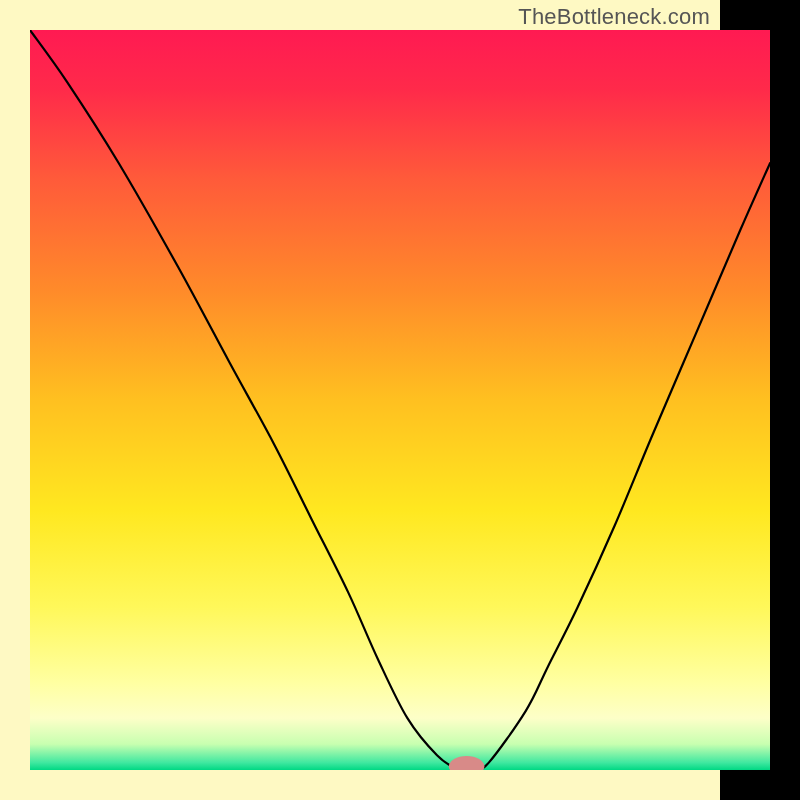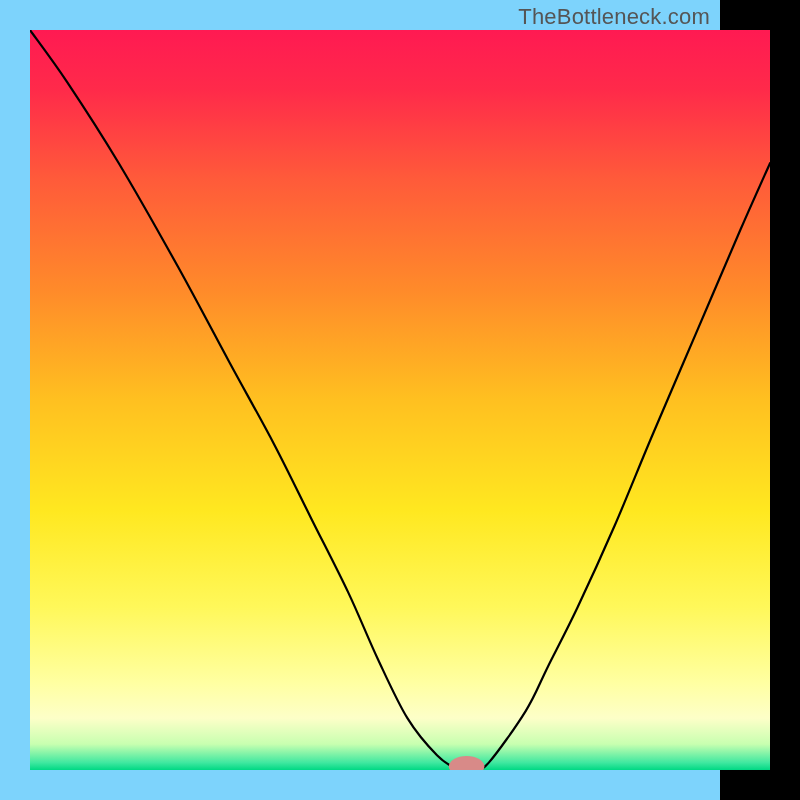--- a/index.html
+++ b/index.html
@@ -8,21 +8,21 @@
     width: 800px;
     height: 800px;
     overflow: hidden;
     background: #000;
     font-family: Arial, Helvetica, sans-serif;
   }
   .frame {
     position: relative;
     width: 720px;
     height: 800px;
-    background: #7dd3fc;
+    background: #fef9c3;
   }
   .watermark {
     position: absolute;
     top: 4px;
     right: 10px;
     color: #555;
     font-size: 22px;
     font-weight: 500;
     z-index: 10;
     letter-spacing: 0.2px;

